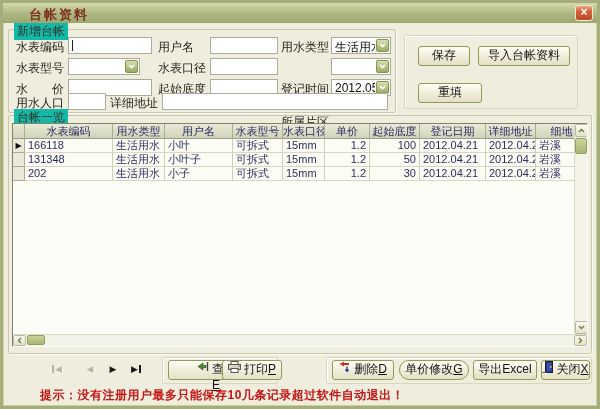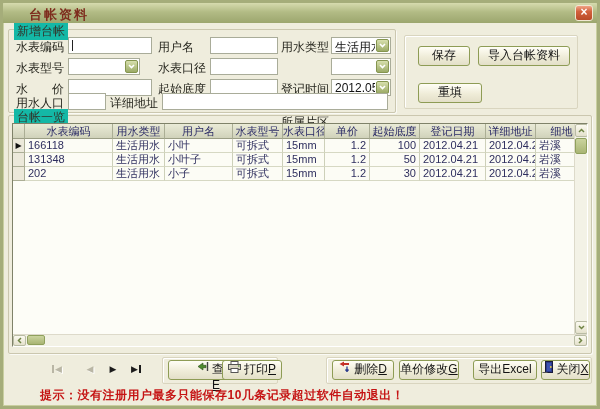--- a/index.html
+++ b/index.html
@@ -269,21 +269,21 @@
   </div>
 
   <div class="panel" style="left:326px;top:357px;width:266px;height:27px;"></div>
   <div class="btn" style="left:332px;top:360px;width:62px;">
     <svg class="icon" width="12" height="11" viewBox="0 0 12 11">
       <polygon points="0.5,3 5,0.5 5,2 10,2 10,4 5,4 5,5.5" fill="#C53126"></polygon>
       <path d="M8 5.5v5M6.5 8.5L8 10.5l1.5-2" stroke="#2B3C8C" stroke-width="1.3" fill="none"></path>
     </svg>
     <span><span>删除</span><span class="hot">D</span></span>
   </div>
-  <div class="btn" style="left:399px;top:360px;width:60px;">
+  <div class="btn" style="left:399px;top:360px;width:70px;border-radius:10px;">
     <span><span>单价修改</span><span class="hot">G</span></span>
   </div>
   <div class="btn" style="left:473px;top:360px;width:64px;">
     <span><span>导出Excel</span><span class="hot"></span></span>
   </div>
   <div class="btn" style="left:541px;top:360px;width:49px;">
     <svg class="icon" width="11" height="12" viewBox="0 0 11 12">
       <rect x="3.5" y="0.5" width="7" height="11" fill="#2B3C8C" stroke="#1a1a3a"></rect>
       <rect x="5" y="2" width="4" height="8" fill="#3d52b0"></rect>
       <circle cx="8.8" cy="6" r="0.9" fill="#E8C94A"></circle>

